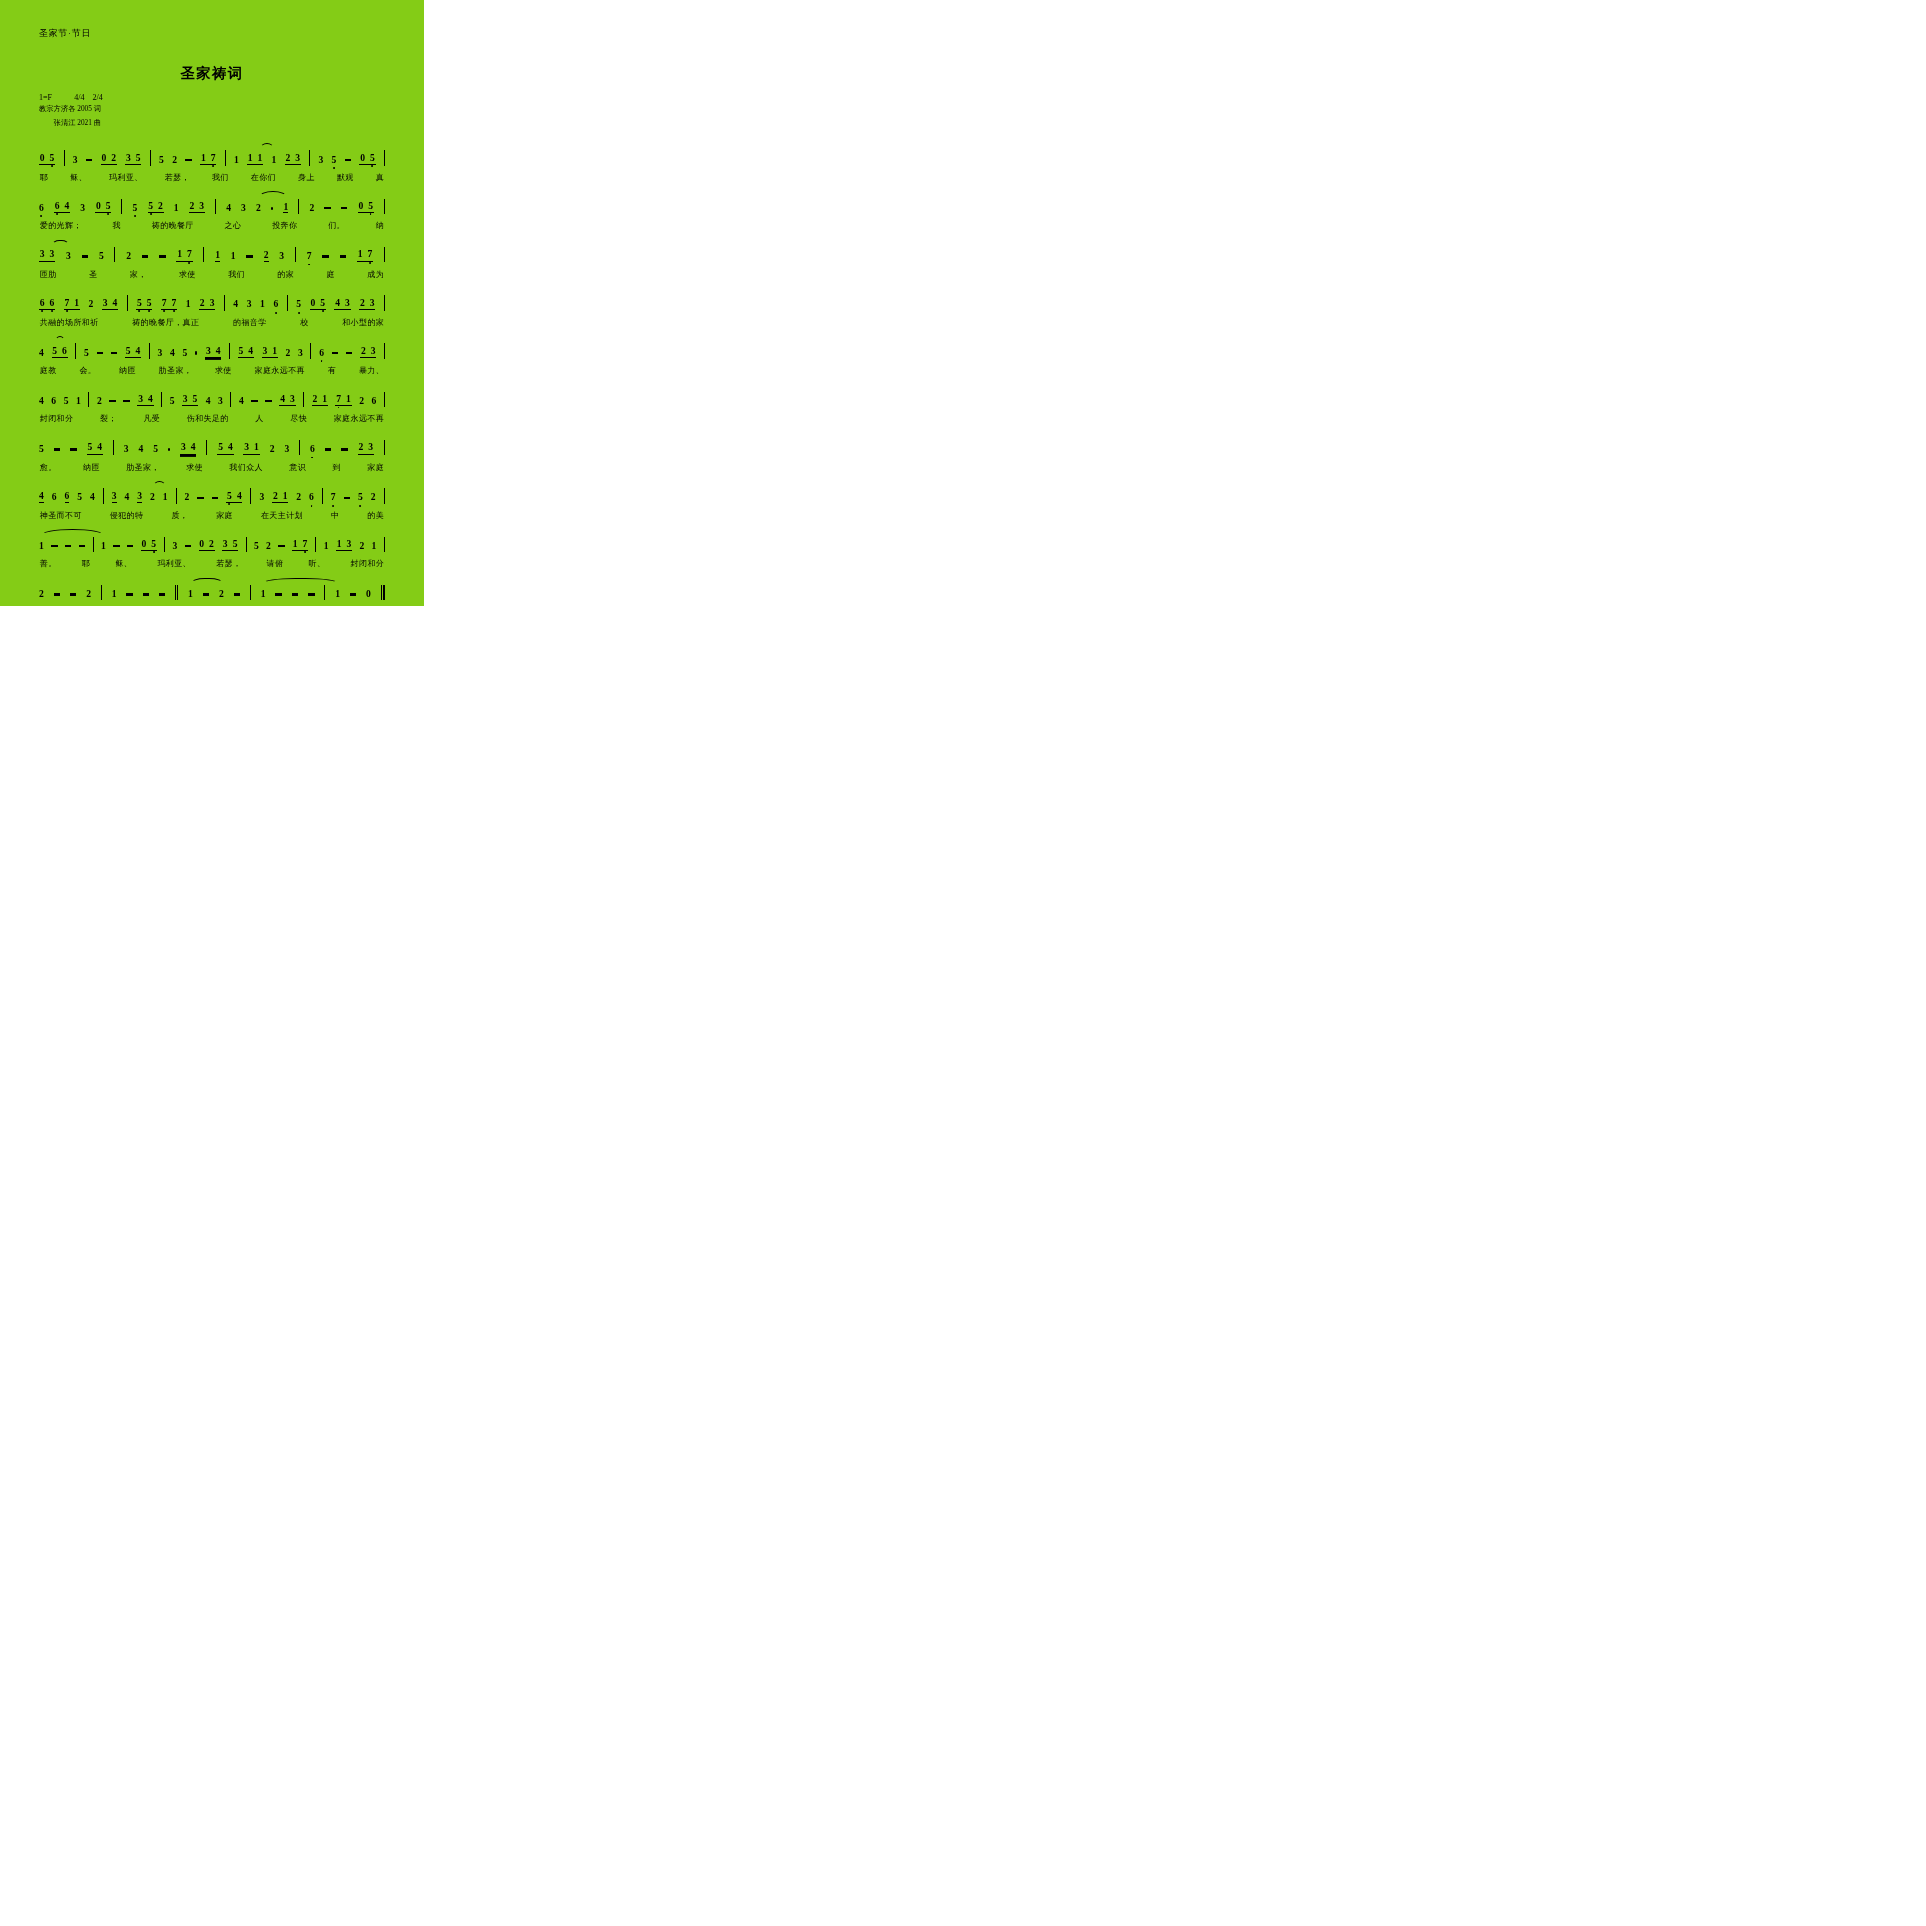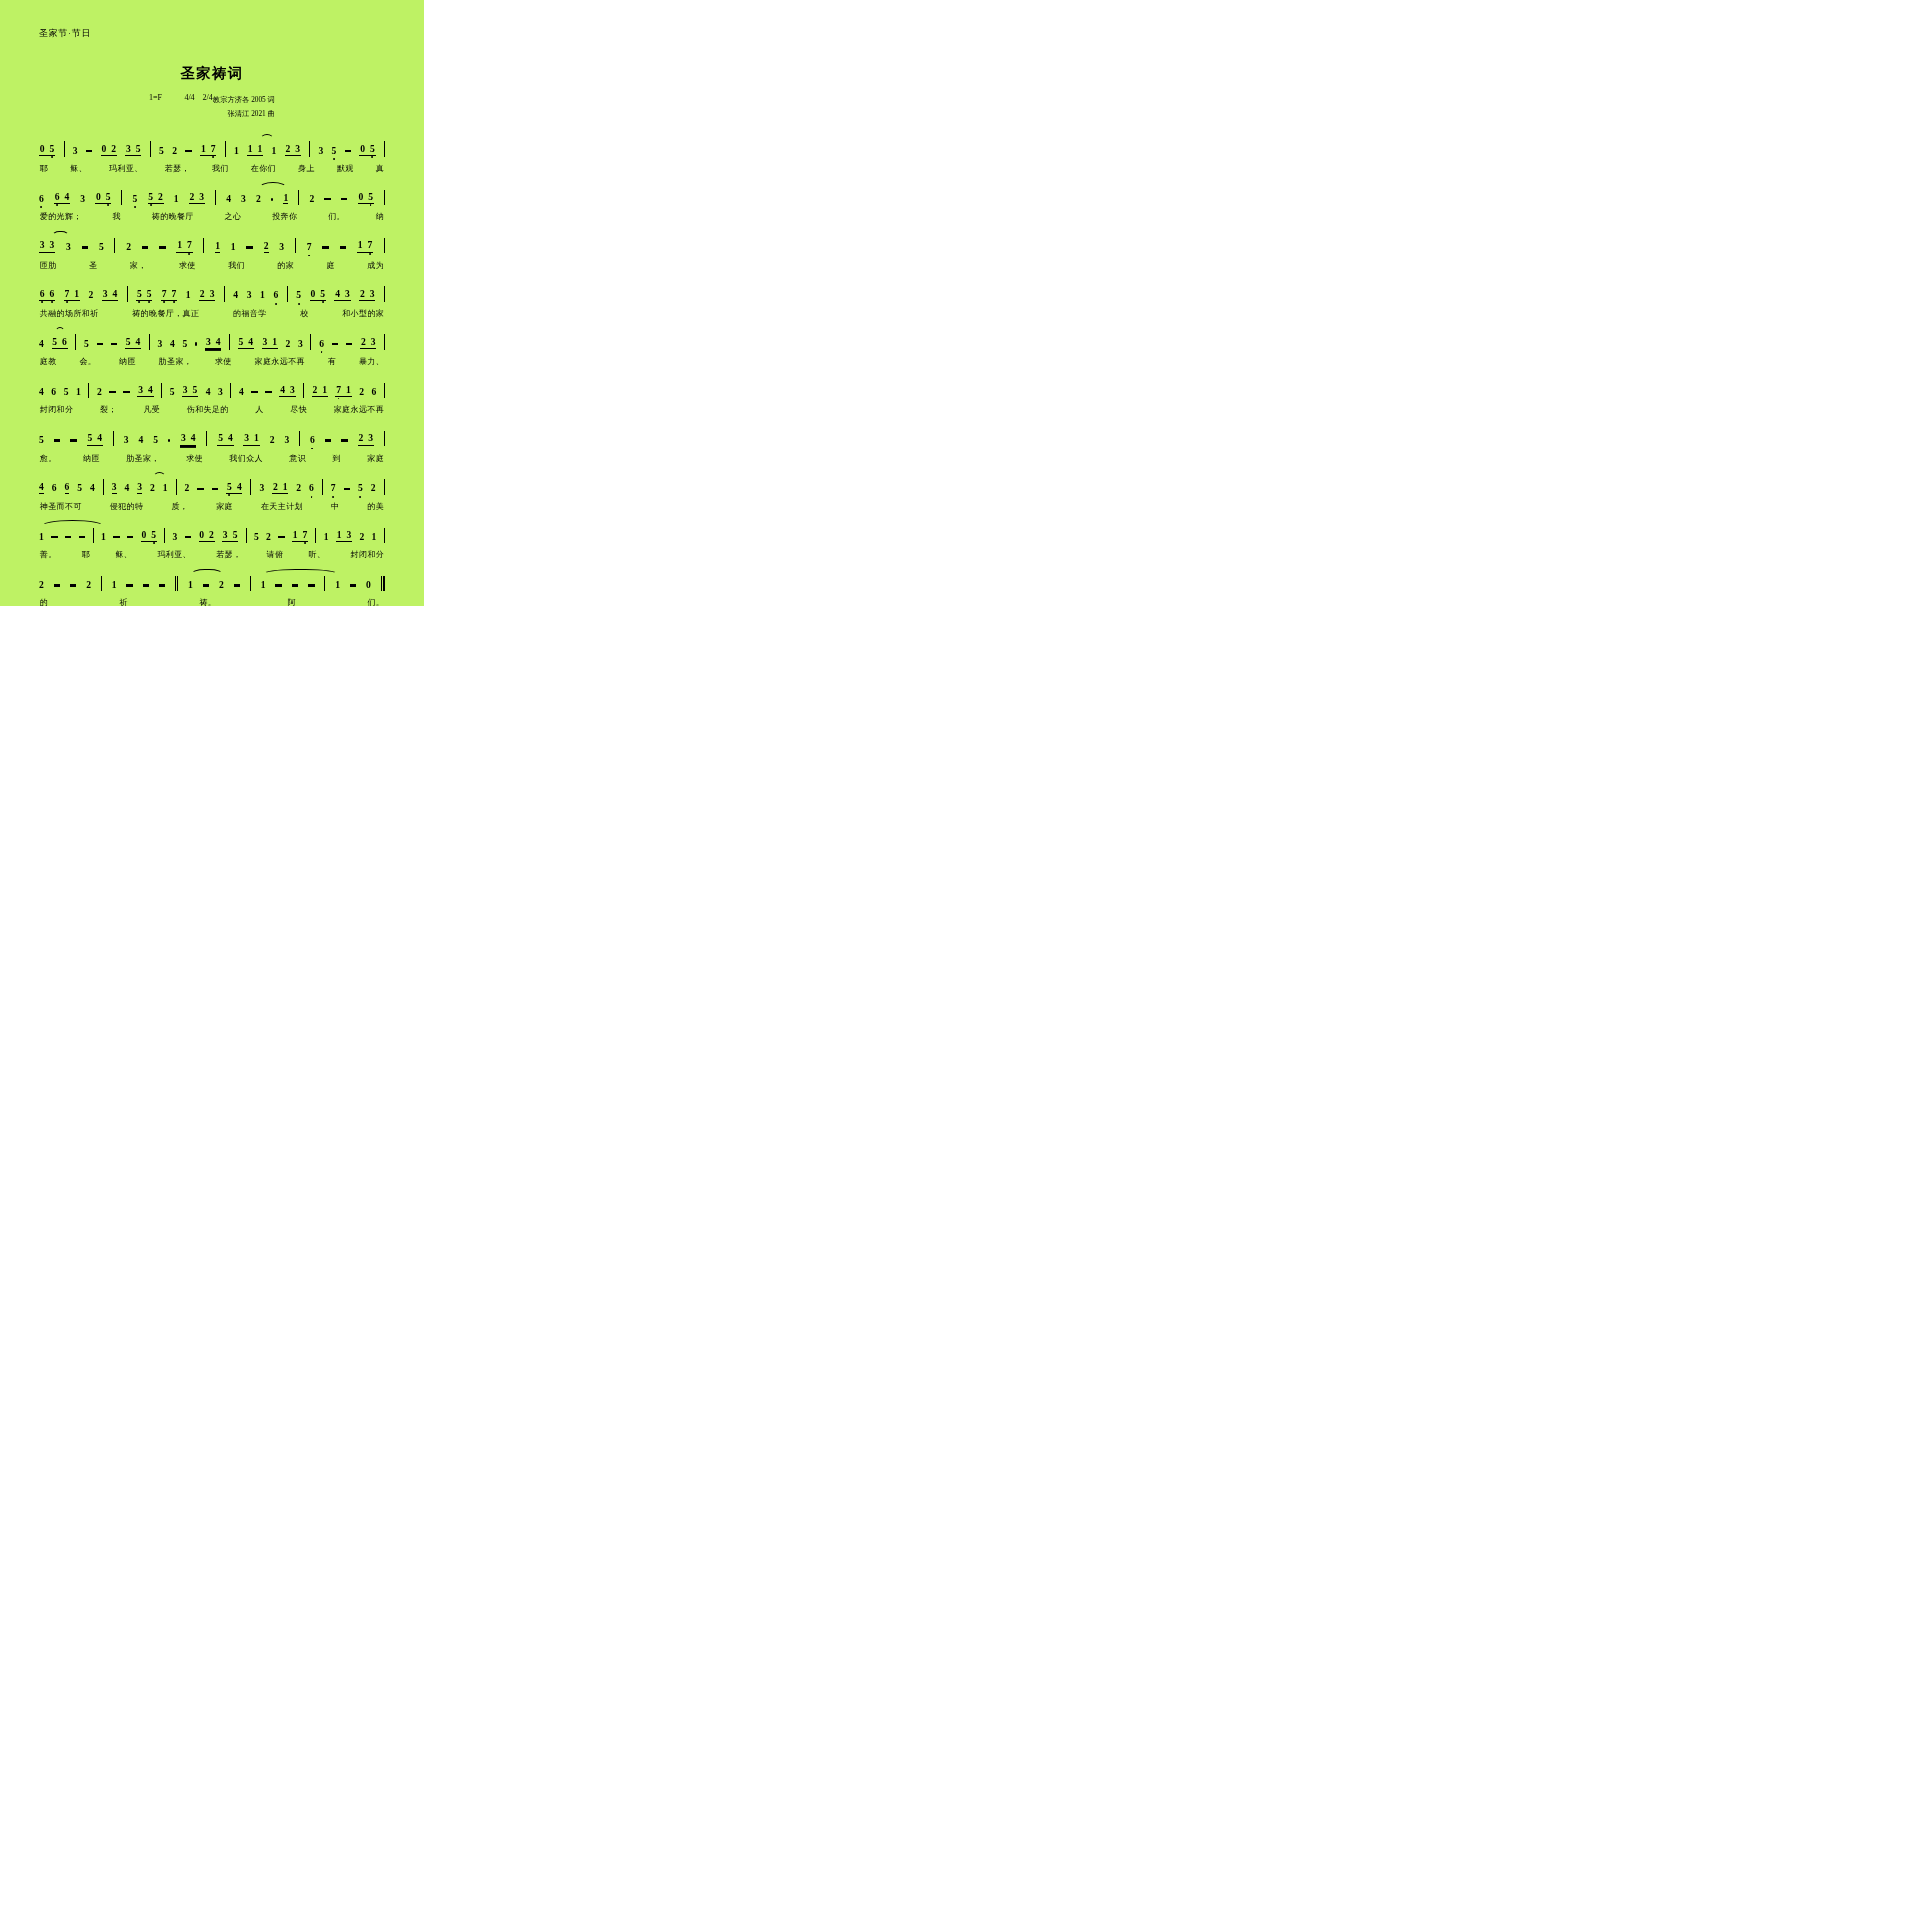--- a/index.html
+++ b/index.html
@@ -1,21 +1,21 @@
 <!DOCTYPE html>
 <html style="font-size:6.2px"><head>
 <meta charset="utf-8">
 <style>
   html,body{margin:0;padding:0;background:#ffffff;}
-  .sheet{position:relative;width:424px;height:606px;background:#bef264;box-sizing:border-box;
+  .sheet{position:relative;width:424px;height:606px;background:#84cc16;box-sizing:border-box;
          padding:27px 39px 11.6px 39px;font-family:"Liberation Serif","DejaVu Serif",serif;color:#000;}
   .category{font-size:8.9px;letter-spacing:0.8px;}
   .title{text-align:center;font-size:14.3px;font-weight:bold;margin-top:24px;
          font-family:"Liberation Sans","DejaVu Sans",sans-serif;letter-spacing:1.5px;}
-  .meta{display:flex;justify-content:center;align-items:flex-start;margin-top:10px;}
+  .meta{display:flex;justify-content:center;align-items:flex-start;margin-top:10px;flex-direction:column;}
   .key-sig{font-size:8px;display:flex;gap:0;}
   .key-sig .key{margin-right:22.3px;}
   .key-sig .m1{margin-right:8px;}
   .credits{text-align:right;font-size:7.3px;line-height:1.9;}
   .score{margin-top:13px;}
   .line{margin-bottom:8px;}
   .notes-row{position:relative;display:flex;justify-content:space-between;align-items:flex-end;
              padding:7.7px 0 6.2px 0;font-weight:700;font-size:9.6px;line-height:1;}
   .note{position:relative;display:inline-flex;flex-direction:column;align-items:center;}
   .glyph{display:block;padding-bottom:0.8px;}

